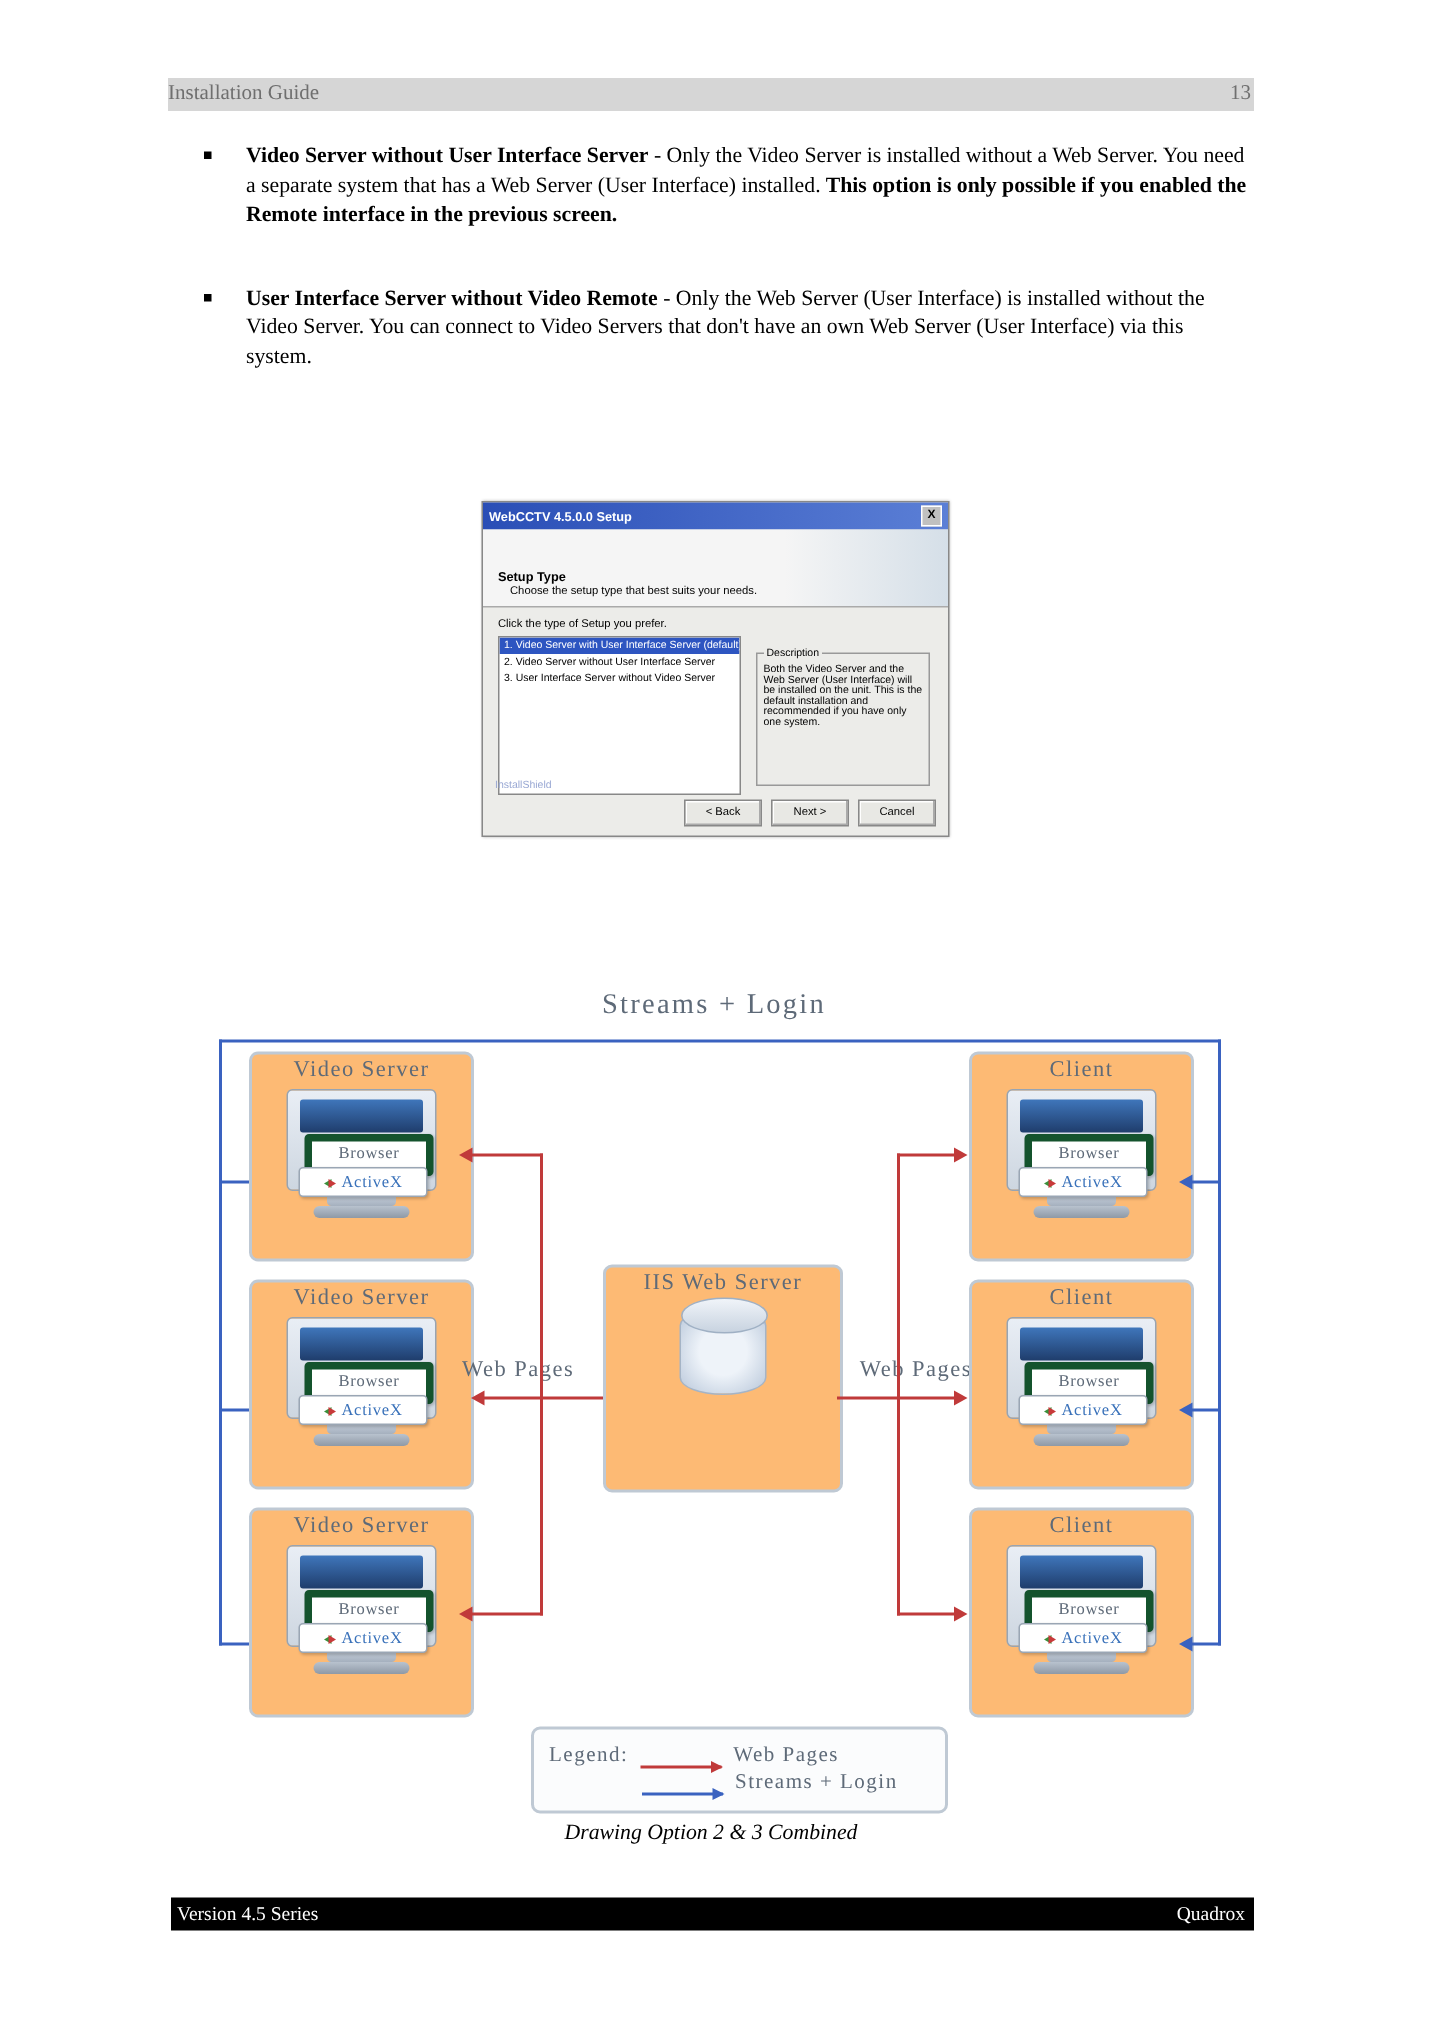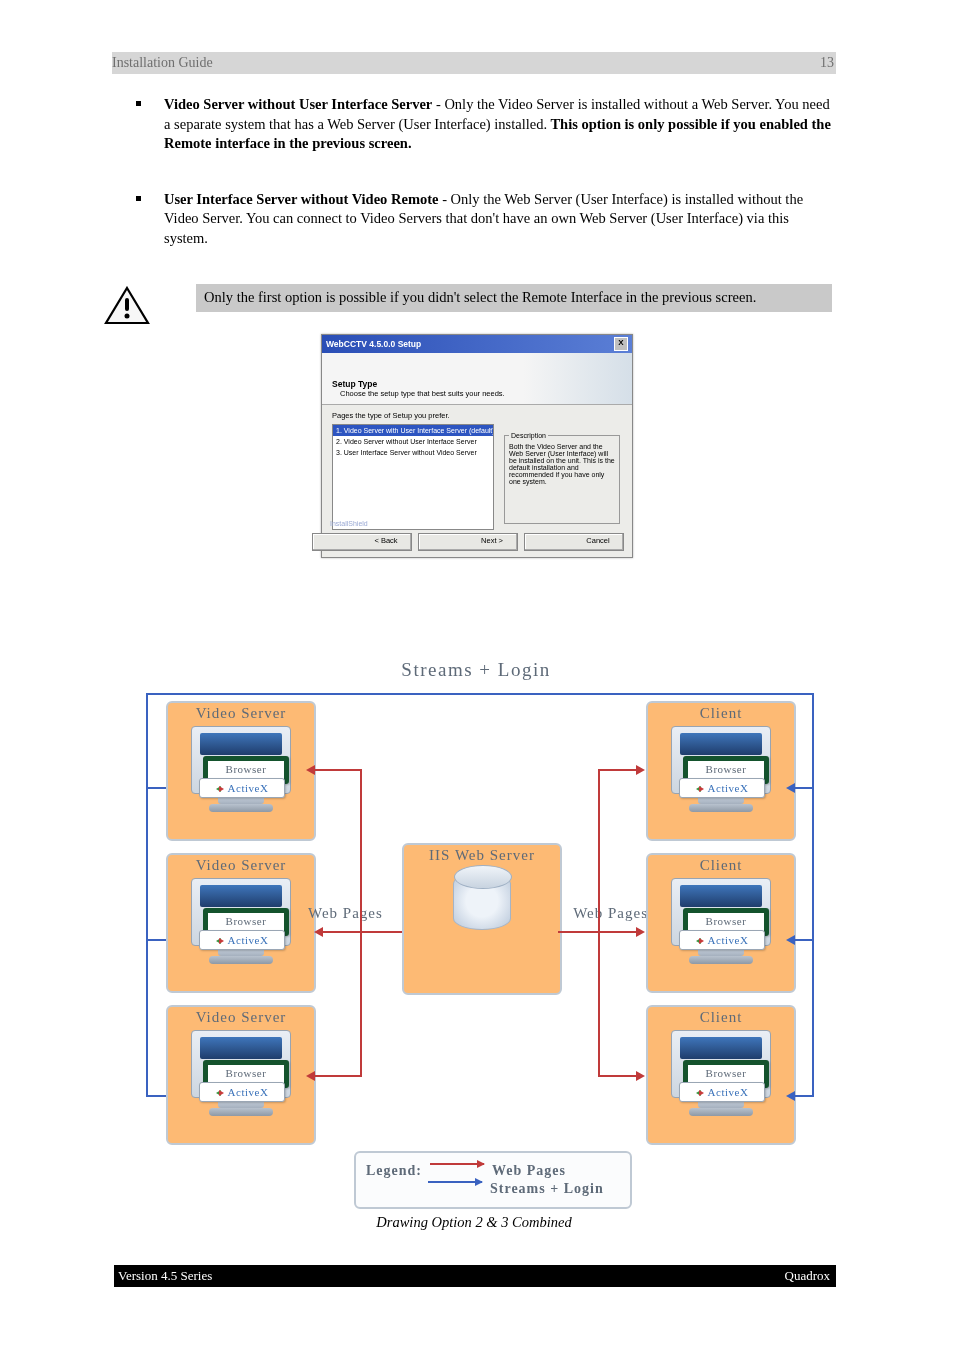--- a/index.html
+++ b/index.html
@@ -199,21 +199,20 @@
   }
   .setup-btn {
     width: 50px;
     height: 16px;
     font-size: 7.5px;
     background: #e8e8e4;
     border: 1px solid #888;
     text-align: center;
     line-height: 14px;
     box-shadow: inset -1px -1px 0 #aaa, inset 1px 1px 0 #fff;
-    padding-left: 48px;
   }
   .caption {
     position: absolute;
     top: 564px;
     left: 112px;
     width: 724px;
     text-align: center;
     font-style: italic;
     font-size: 14.5px;
   }
@@ -434,24 +433,23 @@
     border-radius: 6px;
     background: #fbfcfd;
     padding: 8px 10px;
     font-family: "Comic Sans MS", cursive;
     color: #5e6a78;
     font-size: 14px;
     letter-spacing: 1px;
   }
   .legend-row {
     display: flex;
-    align-items: flex-start;
+    align-items: flex-end;
     gap: 8px;
     margin: 2px 0;
-    font-weight: bold;
   }
   .lg-line {
     width: 54px;
     height: 0;
     position: relative;
   }
   .lg-line.red { border-top: 2.3px solid #c03a3a; }
   .lg-line.blue { border-top: 2.3px solid #3a62c0; }
   .lg-line::after {
     content: "";
@@ -508,43 +506,33 @@
   <div class="content">
     <ul class="bullets">
       <li>
         <span class="bold">Video Server without User Interface Server</span><span> - Only the Video Server is installed without a Web Server. You need a separate system that has a Web Server (User Interface) installed.</span><span class="bold"> This option is only possible if you enabled the Remote interface in the previous screen.</span>
       </li>
       <li>
         <span class="bold">User Interface Server without Video Remote</span><span> - Only the Web Server (User Interface) is installed without the Video Server. You can connect to Video Servers that don't have an own Web Server (User Interface) via this system.</span>
       </li>
     </ul>
 
-    <div class="note-row">
-      <span class="note-icon">
-        <svg viewBox="0 0 46 40" width="46" height="40">
-          <polygon points="23,2 44,37 2,37" fill="#f7f7f7" stroke="#000" stroke-width="2.2"></polygon>
-          <rect x="21" y="12" width="4" height="13" rx="2" fill="#000"></rect>
-          <circle cx="23" cy="30" r="2.5" fill="#000"></circle>
-        </svg>
-      </span>
-      <div class="note-box">Only the first option is possible if you didn't select the Remote Interface in the previous screen.</div>
-    </div>
   </div>
 
   <div class="setup-window">
     <div class="setup-title">
       <span>WebCCTV 4.5.0.0 Setup</span>
       <span class="setup-close">X</span>
     </div>
     <div class="setup-head">
       <div class="st">Setup Type</div>
       <div class="ssub">Choose the setup type that best suits your needs.</div>
     </div>
     <div class="setup-body">
-      <div>Pages the type of Setup you prefer.</div>
+      <div>Click the type of Setup you prefer.</div>
       <div class="setup-cols">
         <div class="setup-list">
           <div class="row sel">1. Video Server with User Interface Server (default)</div>
           <div class="row">2. Video Server without User Interface Server</div>
           <div class="row">3. User Interface Server without Video Server</div>
         </div>
         <div class="setup-desc">
           <fieldset>
             <legend>Description</legend>
             <div>Both the Video Server and the Web Server (User Interface) will be installed on the unit. This is the default installation and recommended if you have only one system.</div>

